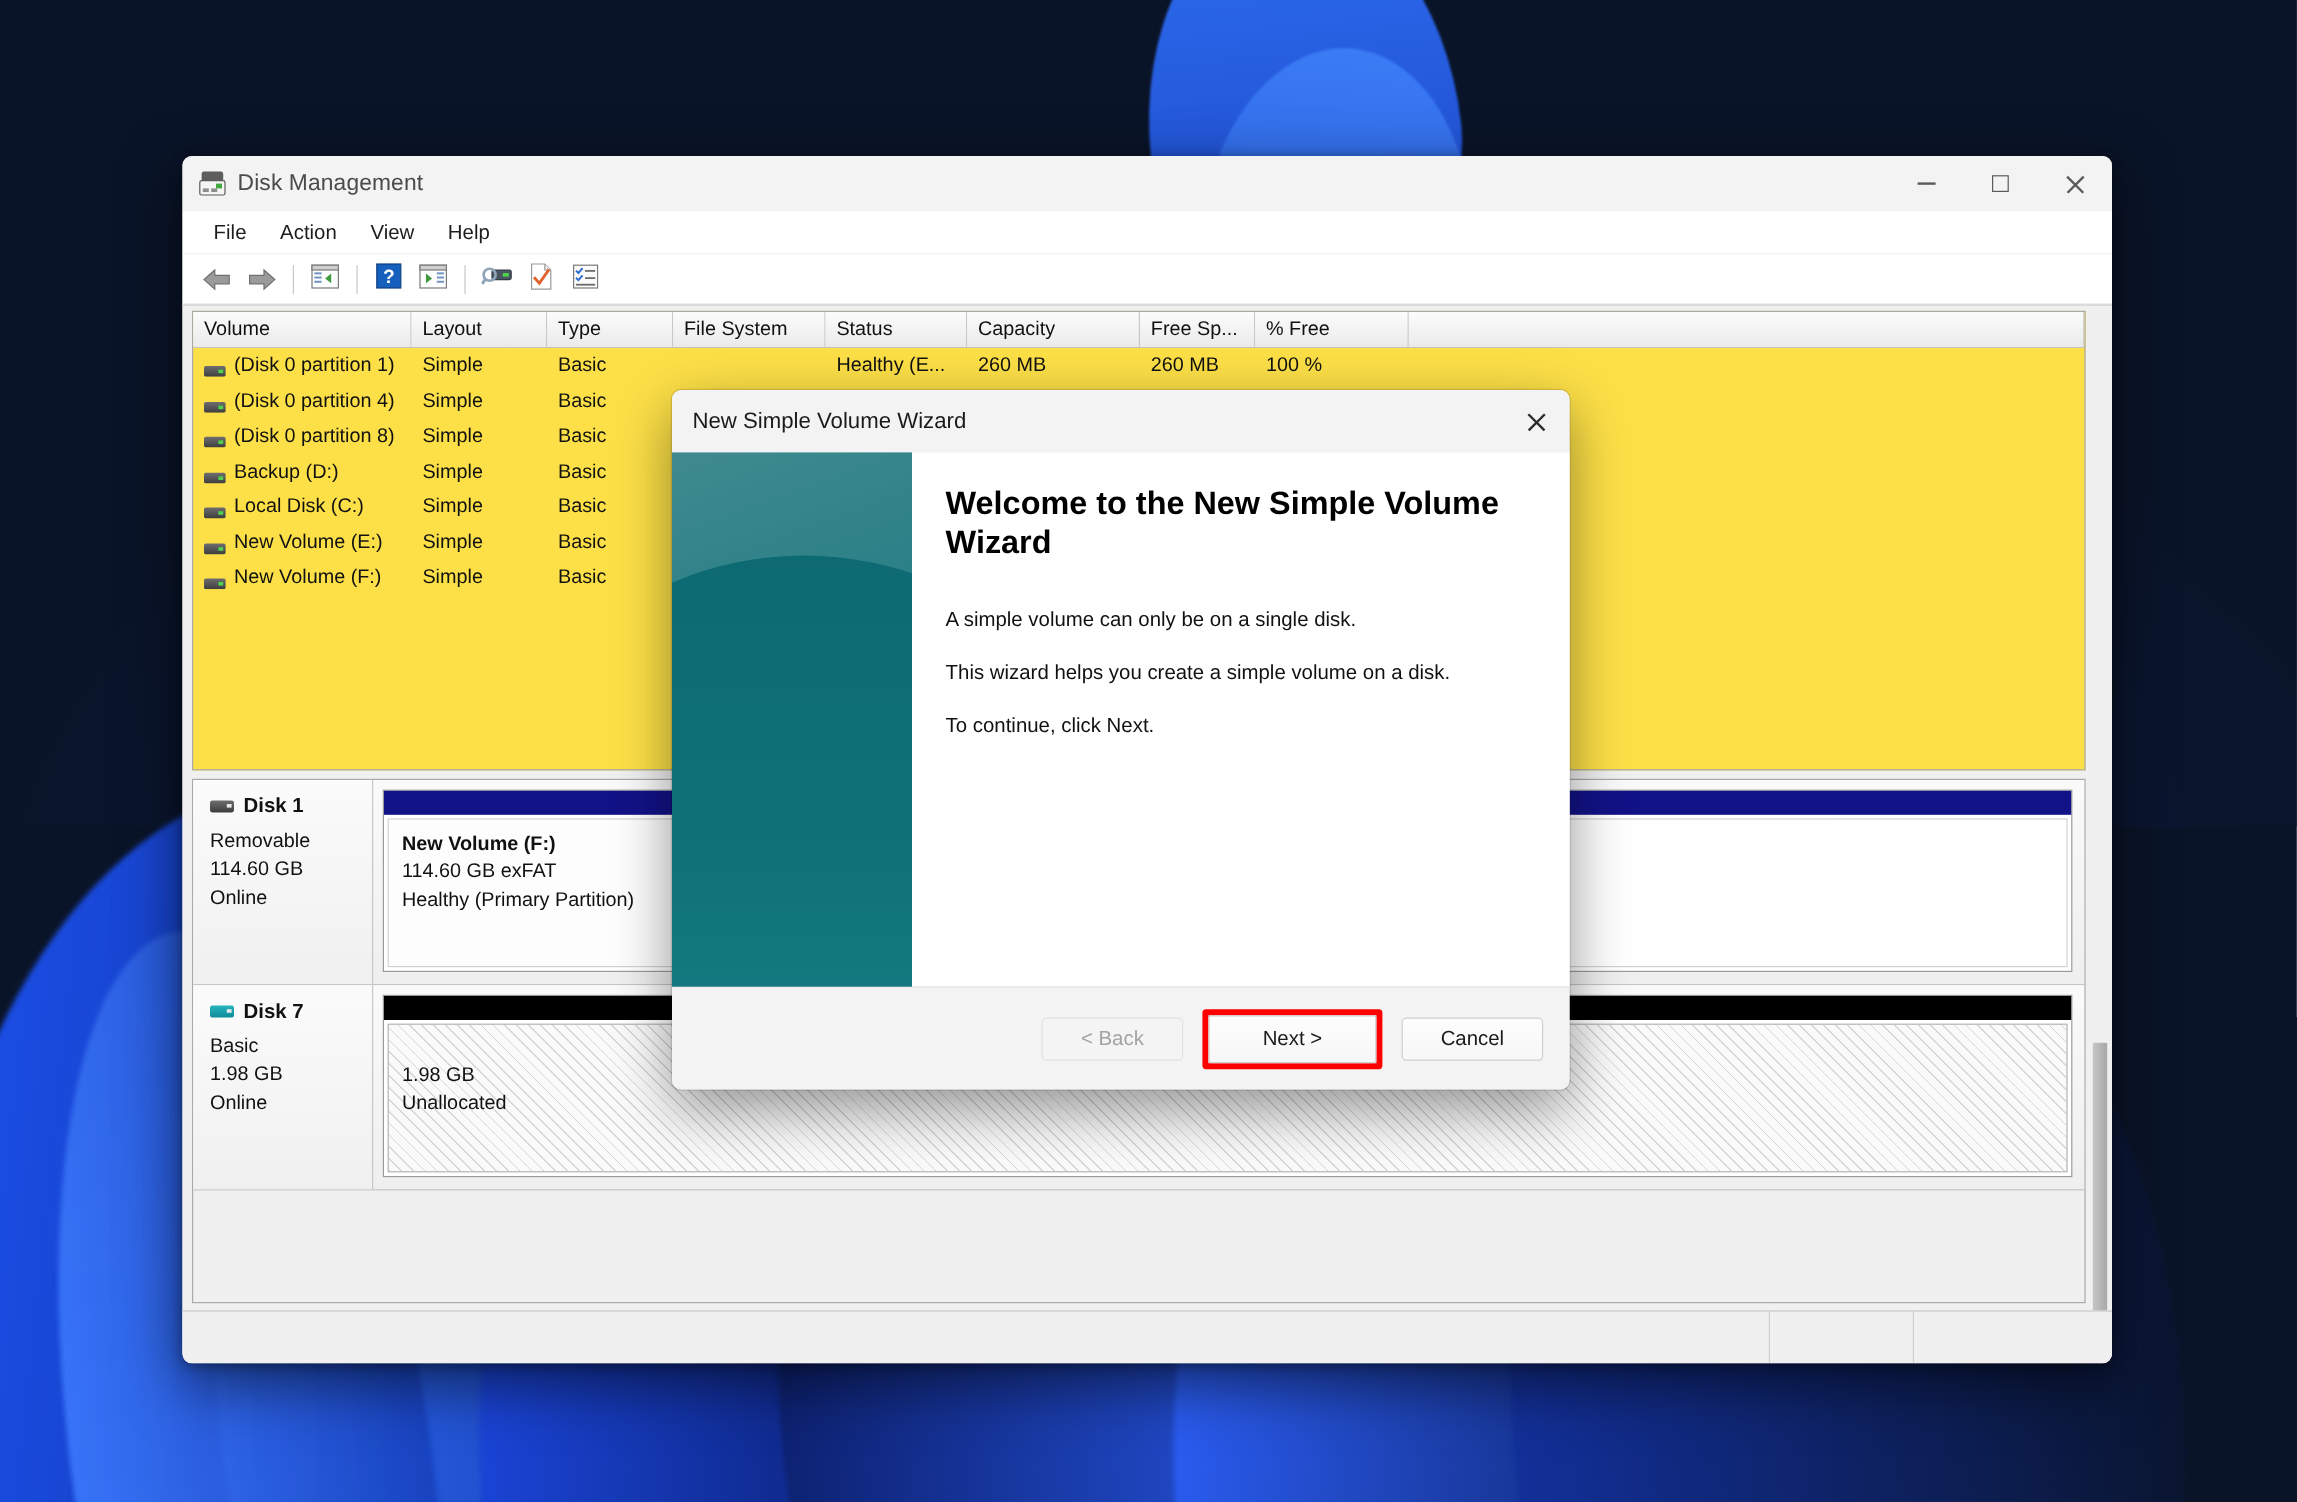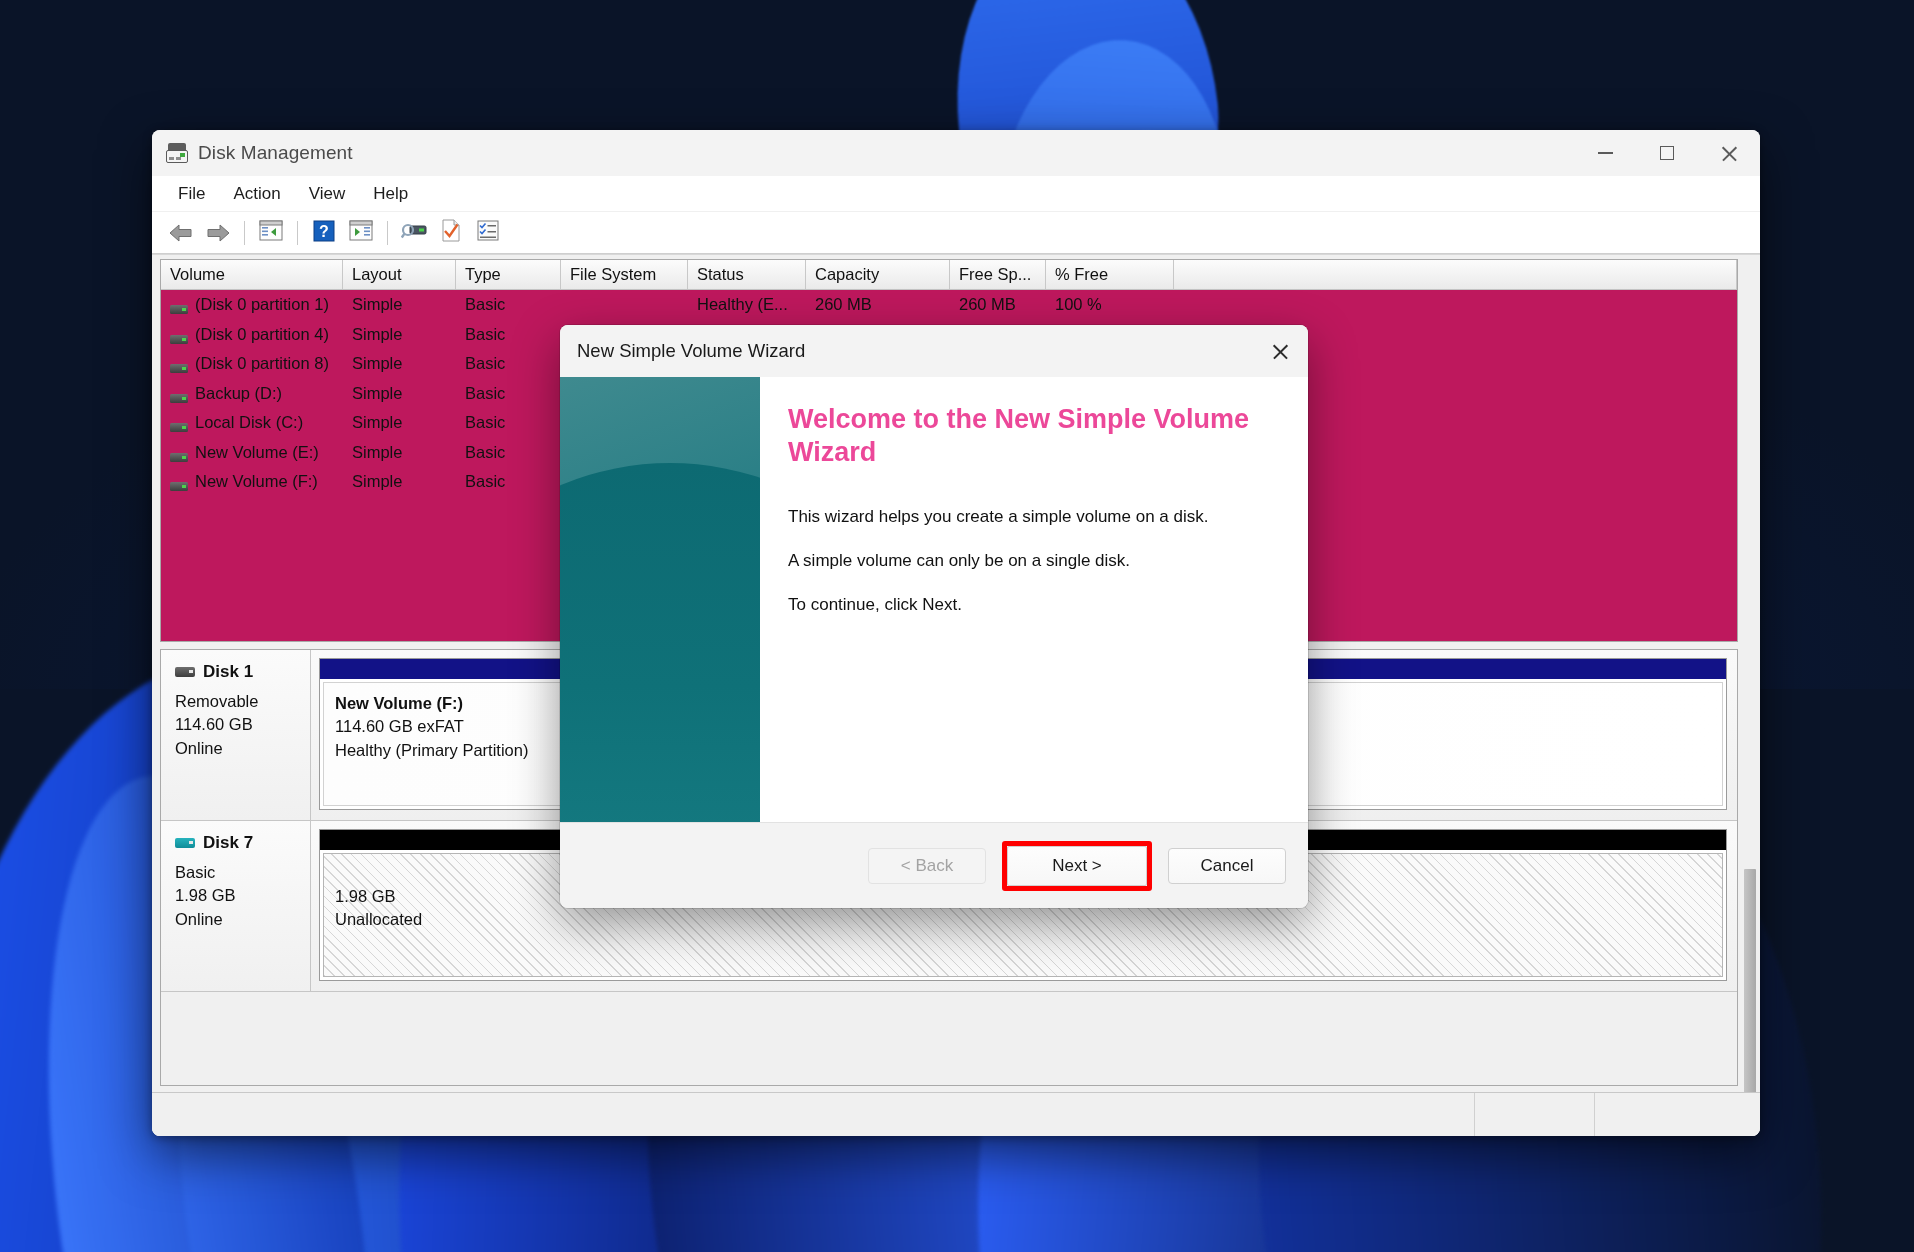--- a/index.html
+++ b/index.html
@@ -128,21 +128,21 @@
     background: #f0f0f0;
     position: relative;
     display: flex; flex-direction: column;
     border-top: 1px solid #d8d8d8;
   }
 
   
   #vol-panel {
     position: absolute; left: 8px; top: 4px;
     width: 1578px; height: 383px;
-    background: #be185d;
+    background: #fde047;
     border: 1px solid #a9a9a9;
     overflow: hidden;
   }
   #vol-header {
     display: flex; height: 30px;
     background: linear-gradient(#fdfdfd, #ebebeb);
     border-bottom: 1px solid #c3c3c3;
     font-size: 16.5px; color: #111;
   }
   #vol-header .hcell {
@@ -293,21 +293,21 @@
     position:absolute;
     left: -170px; top: 86px;
     width: 560px; height: 560px;
     border-radius: 50%;
     background: linear-gradient(180deg, #0d6a72 0%, #0f7178 40%, #1a8289 100%);
   }
   #wiz-body {
     flex:1 1 auto; padding: 26px 34px 0 28px; background:#fff;
   }
   #wiz-h1 {
-    font-size: 27px; font-weight: bold; color:#ec4899;
+    font-size: 27px; font-weight: bold; color:#000000;
     line-height: 1.22; margin: 0 0 38px 0; max-width: 470px;
   }
   .wiz-p { font-size: 17px; color:#111; margin: 0 0 24px 0; }
 
   #wiz-footer {
     height: 86px; flex:0 0 86px;
     background:#f3f3f3;
     border-top: 1px solid #e2e2e2;
     display:flex; align-items:center; justify-content:flex-end;
     padding-right: 22px; gap: 16px;
@@ -628,22 +628,22 @@
         <span class="g"></span>
       </div>
     </div>
 
     <div id="wiz-main">
       <div id="wiz-art">
         <div class="arc"></div>
       </div>
       <div id="wiz-body">
         <h1 id="wiz-h1">Welcome to the New Simple Volume Wizard</h1>
+        <p class="wiz-p">A simple volume can only be on a single disk.</p>
         <p class="wiz-p">This wizard helps you create a simple volume on a disk.</p>
-        <p class="wiz-p">A simple volume can only be on a single disk.</p>
         <p class="wiz-p">To continue, click Next.</p>
       </div>
     </div>
 
     <div id="wiz-footer">
       <div class="wbtn-wrap">
         <div class="wbtn disabled">&lt; Back</div>
       </div>
       <div class="wbtn-wrap highlight">
         <div class="wbtn">Next &gt;</div>

